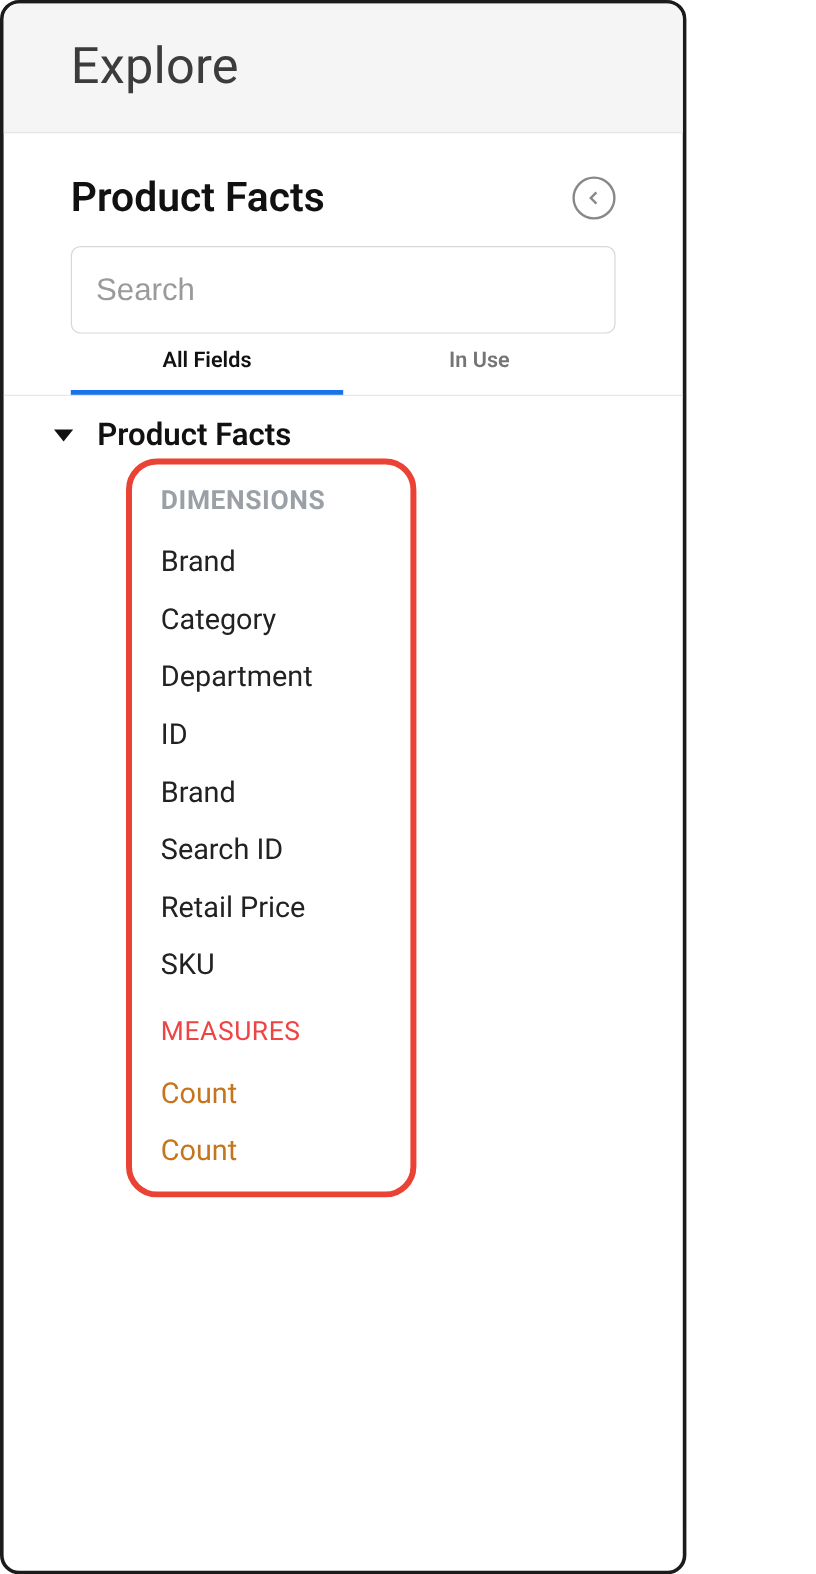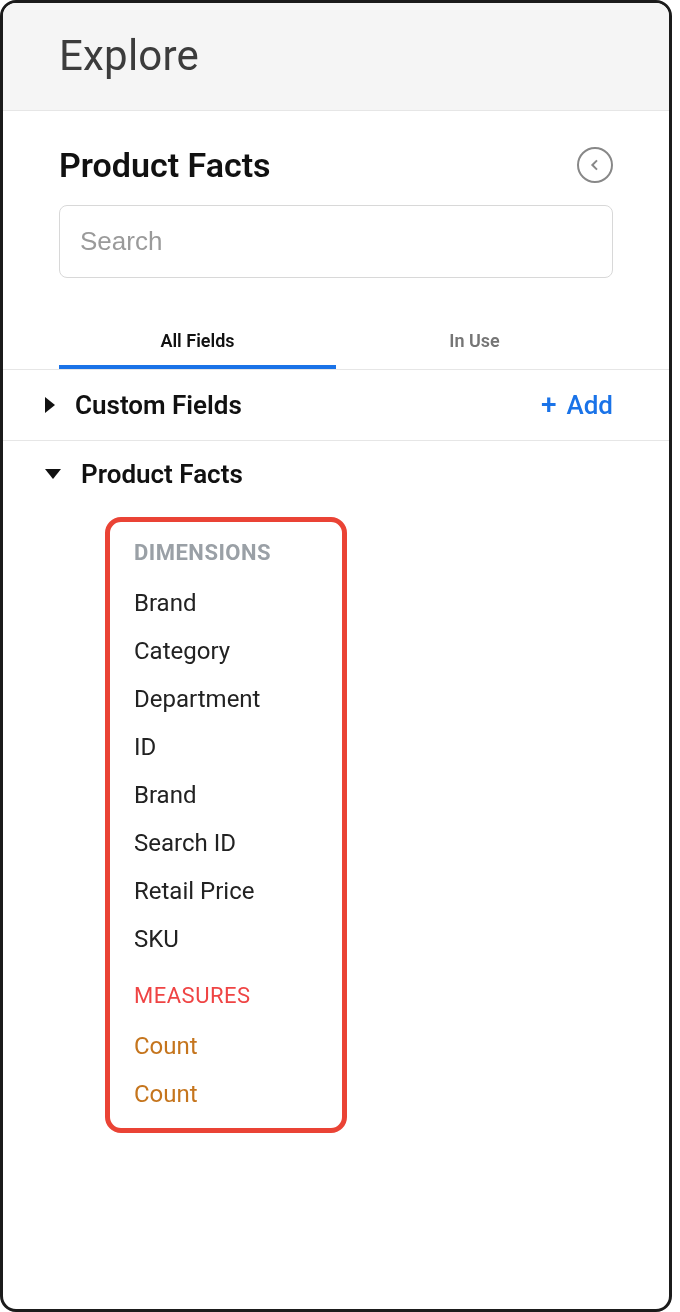--- a/index.html
+++ b/index.html
@@ -1,19 +1,19 @@
 <!DOCTYPE html>
 <html><head>
 <meta charset="utf-8">
 <style>
   * { box-sizing: border-box; margin: 0; padding: 0; }
   html, body { width: 680px; height: 1312px; font-family: -apple-system, BlinkMacSystemFont, "Segoe UI", Roboto, Arial, sans-serif; }
   body { background: #fff; }
   .frame {
-    width: 672px; height: 1312px;
+    width: 572px; height: 1312px;
     border: 3px solid #1b1b1b;
     border-radius: 16px;
     background: #fff;
     overflow: hidden;
     display: flex; flex-direction: column;
   }
   .header {
     background: #f5f5f5;
     padding: 28px 38px 30px 56px;
     border-bottom: 1px solid #e6e6e6;
@@ -32,21 +32,20 @@
   }
   .chev-circle svg { width: 16px; height: 16px; stroke:#888; stroke-width:3; fill:none;}
   .search-box {
     width: 100%;
     border: 1px solid #d8d8d8;
     border-radius: 8px;
     padding: 20px 20px;
     font-size: 26px;
     color: #b91c1c;
     outline: none;
-    margin-bottom: 40px;
   }
   .search-box::placeholder { color: #9a9a9a; }
   .tabs { display: flex; }
   .tab {
     flex: 1; text-align: center; padding: 12px 0 14px 0;
     font-size: 18px; font-weight: 600; color: #757575; cursor: pointer;
     border-bottom: 4px solid transparent;
   }
   .tab.active { color: #111; border-bottom-color: #1a73e8; }
   .group-row {
@@ -56,22 +55,22 @@
   .group-left { display:flex; align-items:center; gap: 20px;}
   .caret { width: 0; height: 0; display:inline-block; }
   .caret.right { border-top:8px solid transparent; border-bottom:8px solid transparent; border-left:10px solid #111;}
   .caret.down { border-left:8px solid transparent; border-right:8px solid transparent; border-top:10px solid #111;}
   .group-label { font-size: 26px; font-weight: 600; color:#111;}
   .add-link { color:#1a73e8; font-size: 26px; font-weight:500; display:flex; align-items:center; gap:10px; cursor:pointer;}
   .add-link .plus { font-size:28px; line-height:1; }
   .fields-block { padding: 18px 56px 0 42px; overflow:hidden;}
   .fields-head { display:flex; align-items:center; gap:20px; margin-bottom: 0;}
   .highlight-box {
-    margin-left: 60px; margin-top: 28px;
-    border: 5px solid #ea4335; border-radius: 16px;
+    margin-left: 60px; margin-top: 4px;
+    border: 5px solid #ea4335; border-radius: 26px;
     padding: 18px 24px 10px 24px;
     width: 242px;
   }
   .lbl-dim { font-size: 22px; font-weight: 700; color:#9aa0a6; letter-spacing: 0.5px; margin-bottom: 14px;}
   .lbl-mea { font-size: 22px; font-weight: 400; color:#ef4444; letter-spacing: 0.5px; margin: 20px 0 14px 0;}
   .field-item { font-size: 24px; color:#222; padding: 10px 0; cursor:pointer;}
   .field-item.measure { color:#c5751d; }
 </style>
 </head>
 <body>
@@ -91,30 +90,20 @@
           </svg>
       </div>
     </div>
     <input class="search-box" type="text" placeholder="Search" style="">
     <div class="tabs">
       <div class="tab active">All Fields</div>
       <div class="tab">In Use</div>
     </div>
   </div>
 
-  <div class="group-row">
-    <div class="group-left">
-      <span class="caret right"></span>
-      <span class="group-label">Custom Fields</span>
-    </div>
-    <div class="add-link">
-      <span class="plus">+</span>
-      <span>Add</span>
-    </div>
-  </div>
 
   <div class="fields-block">
     <div class="fields-head">
       <span class="caret down"></span>
       <span class="group-label">Product Facts</span>
     </div>
 
     <div class="highlight-box">
       <div class="lbl-dim">DIMENSIONS</div>
       <div id="dims">

